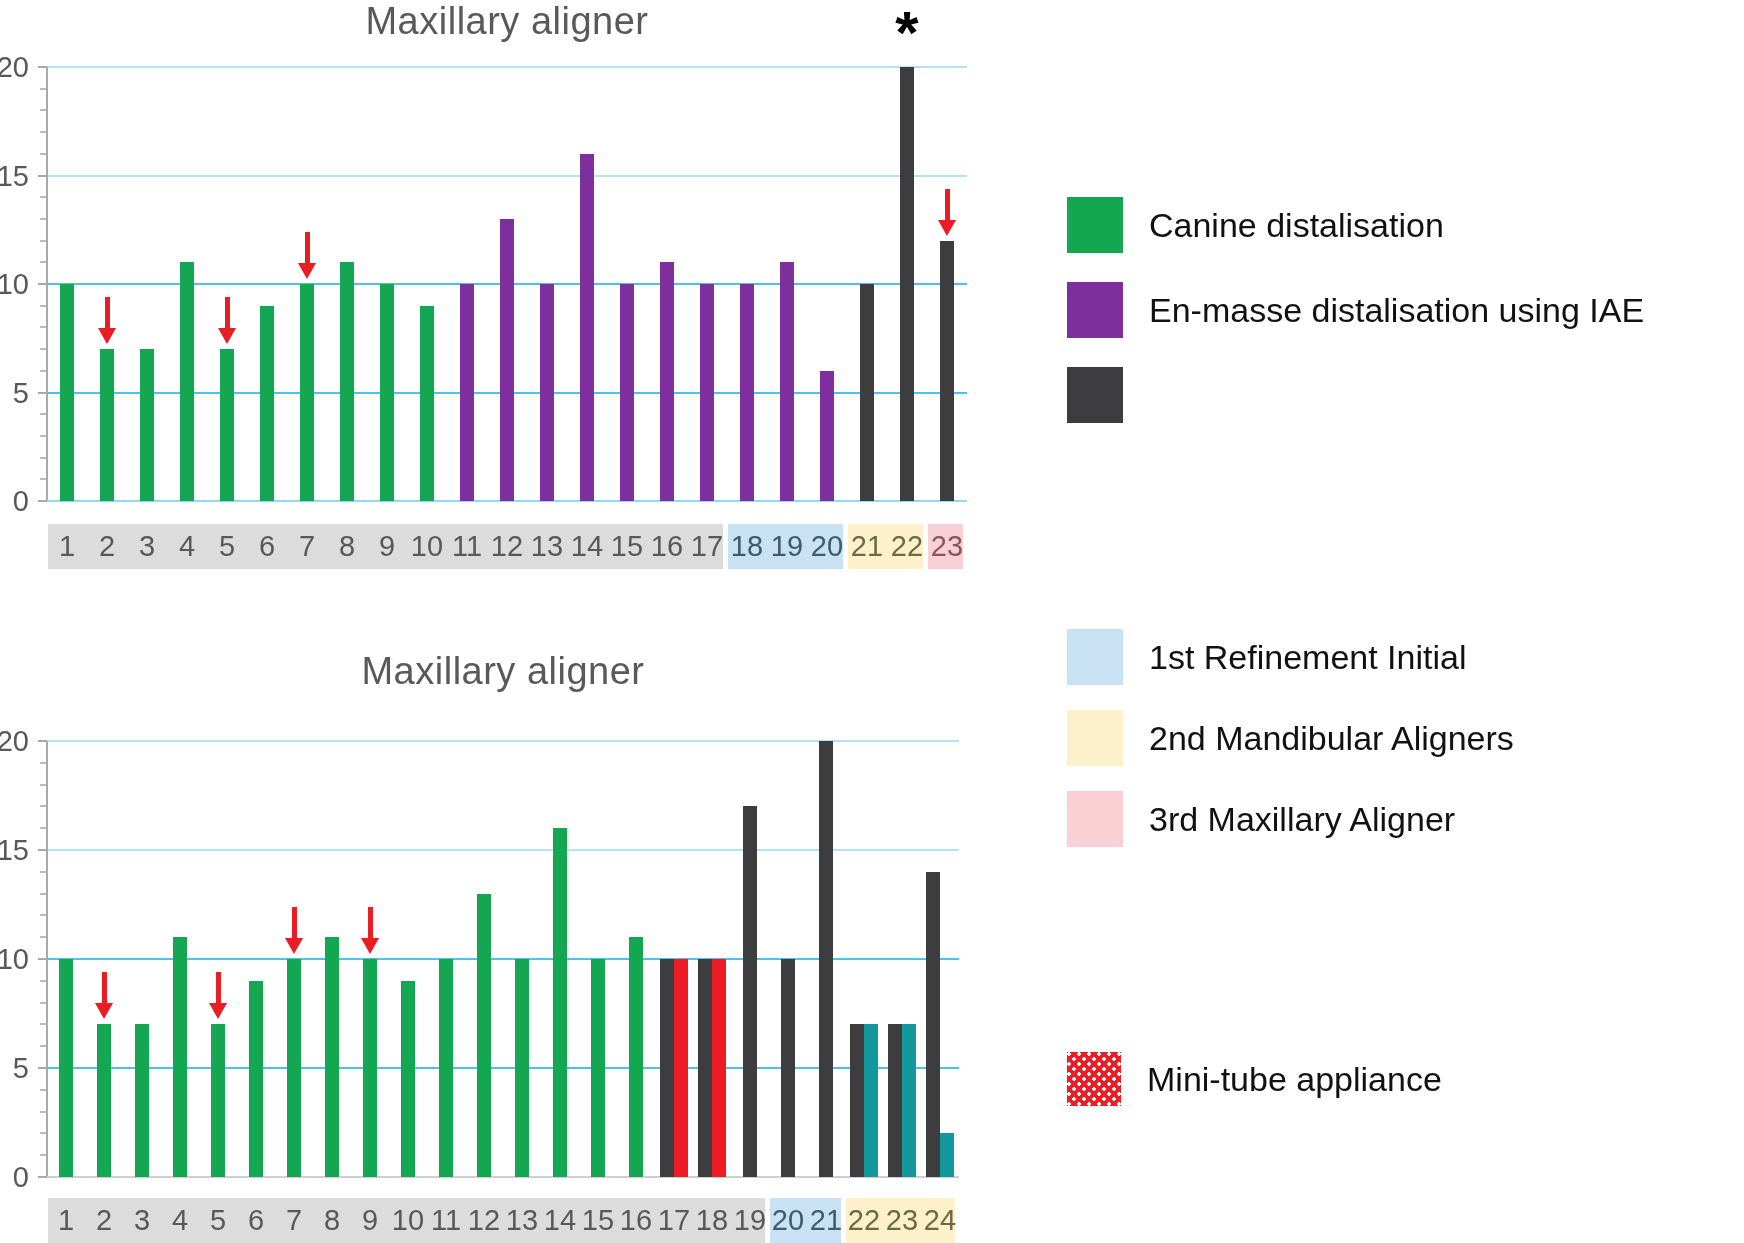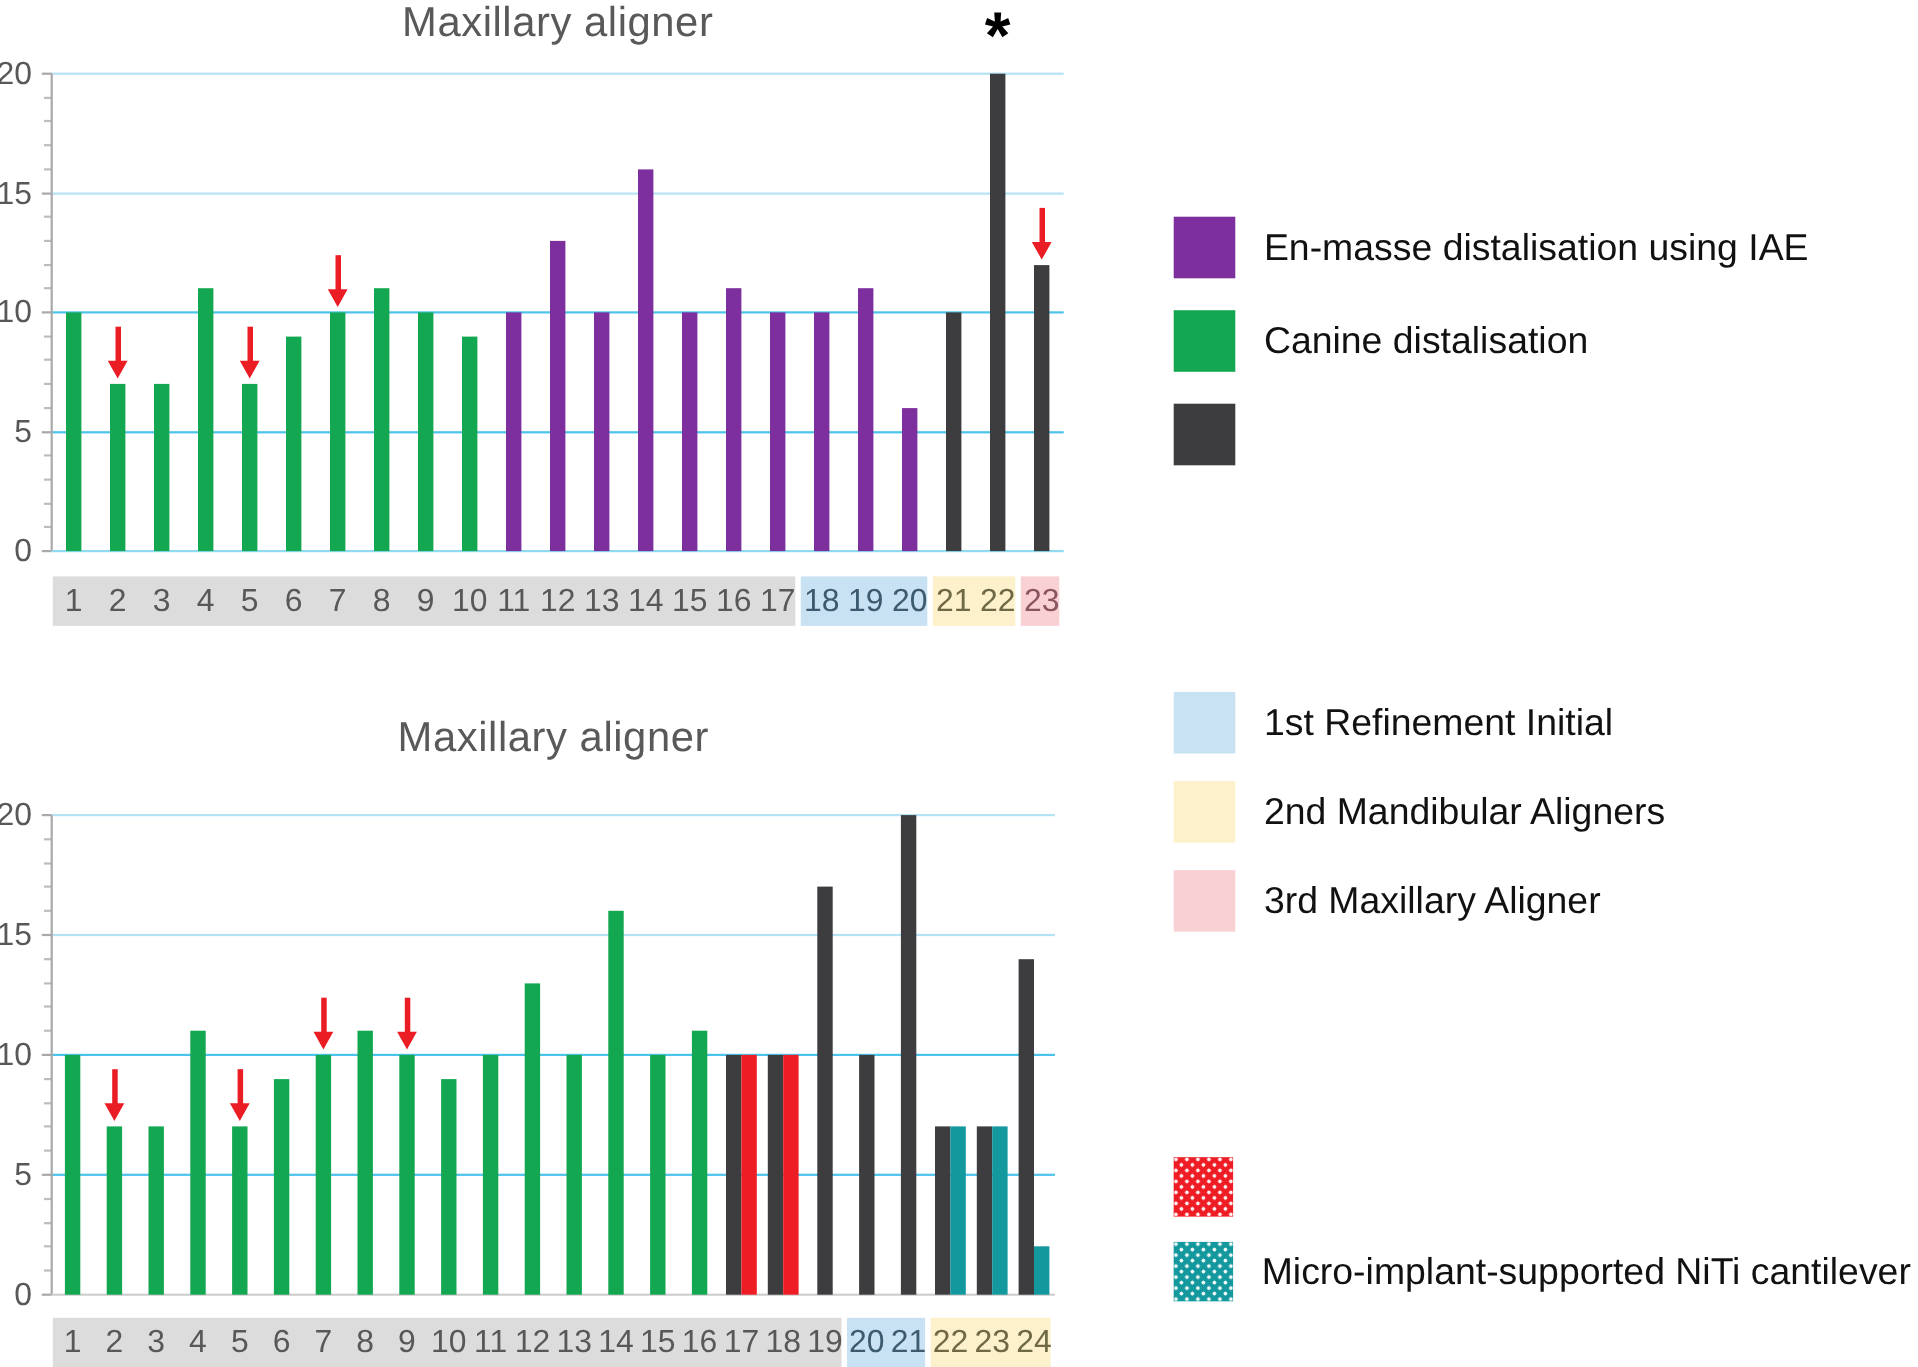--- a/index.html
+++ b/index.html
@@ -262,28 +262,28 @@
       <div style="position: absolute; left: -23px; width: 52px; top: 1053px; text-align: right; font-size: 29px; line-height: 30px; color: rgb(88, 88, 90);">5</div>
       <div style="position: absolute; left: -23px; width: 52px; top: 944px; text-align: right; font-size: 29px; line-height: 30px; color: rgb(88, 88, 90);">10</div>
       <div style="position: absolute; left: -23px; width: 52px; top: 835px; text-align: right; font-size: 29px; line-height: 30px; color: rgb(88, 88, 90);">15</div>
       <div style="position: absolute; left: -23px; width: 52px; top: 726px; text-align: right; font-size: 29px; line-height: 30px; color: rgb(88, 88, 90);">20</div>
     </section>
 
   <aside>
 
     <div class="legend-group" id="legend-series" style="top:197px;">
       <div class="legend-item">
+        <span class="swatch" style="background-color: rgb(20, 167, 81);"></span>
+        <span class="legend-label">Canine distalisation</span>
+      </div>
+      <div class="legend-item">
         <span class="swatch" style="background-color: rgb(125, 47, 157);"></span>
         <span class="legend-label">En-masse distalisation using IAE</span>
       </div>
       <div class="legend-item">
-        <span class="swatch" style="background-color: rgb(20, 167, 81);"></span>
-        <span class="legend-label">Canine distalisation</span>
-      </div>
-      <div class="legend-item">
         <span class="swatch" style="background-color: rgb(61, 61, 63);"></span>
       </div>
     </div>
 
     <div class="legend-group" id="legend-phases" style="top:629px;">
       <div class="legend-item">
         <span class="swatch" style="background-color: rgb(201, 226, 243);"></span>
         <span class="legend-label">1st Refinement Initial</span>
       </div>
       <div class="legend-item">
@@ -292,21 +292,18 @@
       </div>
       <div class="legend-item">
         <span class="swatch" style="background-color: rgb(249, 208, 212);"></span>
         <span class="legend-label">3rd Maxillary Aligner</span>
       </div>
     </div>
 
     <div class="legend-group" id="legend-appliances" style="top:1052px;">
       <div class="legend-item">
         <span class="swatch dots" style="background-color: rgb(238, 28, 36);"></span>
-      </div>
-      <div class="legend-item">
-        <span class="swatch dots" style="background-color: rgb(19, 152, 158);"></span>
-        <span class="legend-label">Micro-implant-supported NiTi cantilever</span>
+        <span class="legend-label">Mini-tube appliance</span>
       </div>
     </div>
 
   </aside>
 </div>
 
 </body></html>

